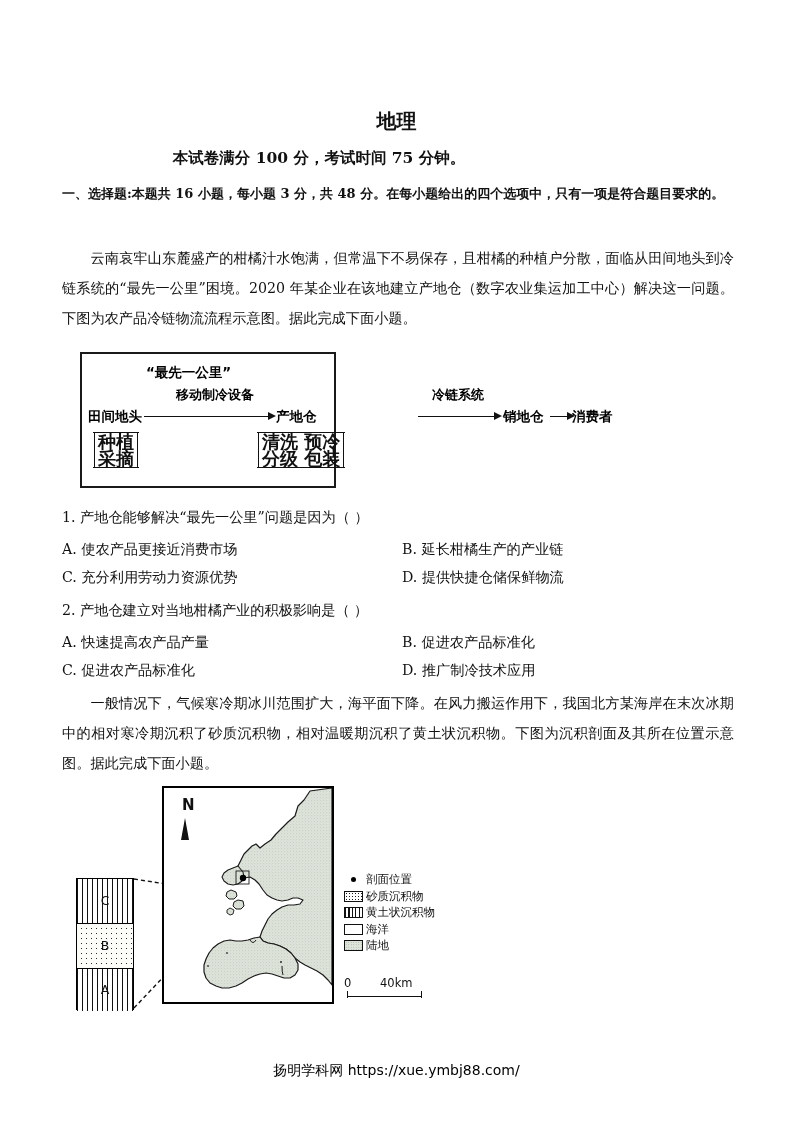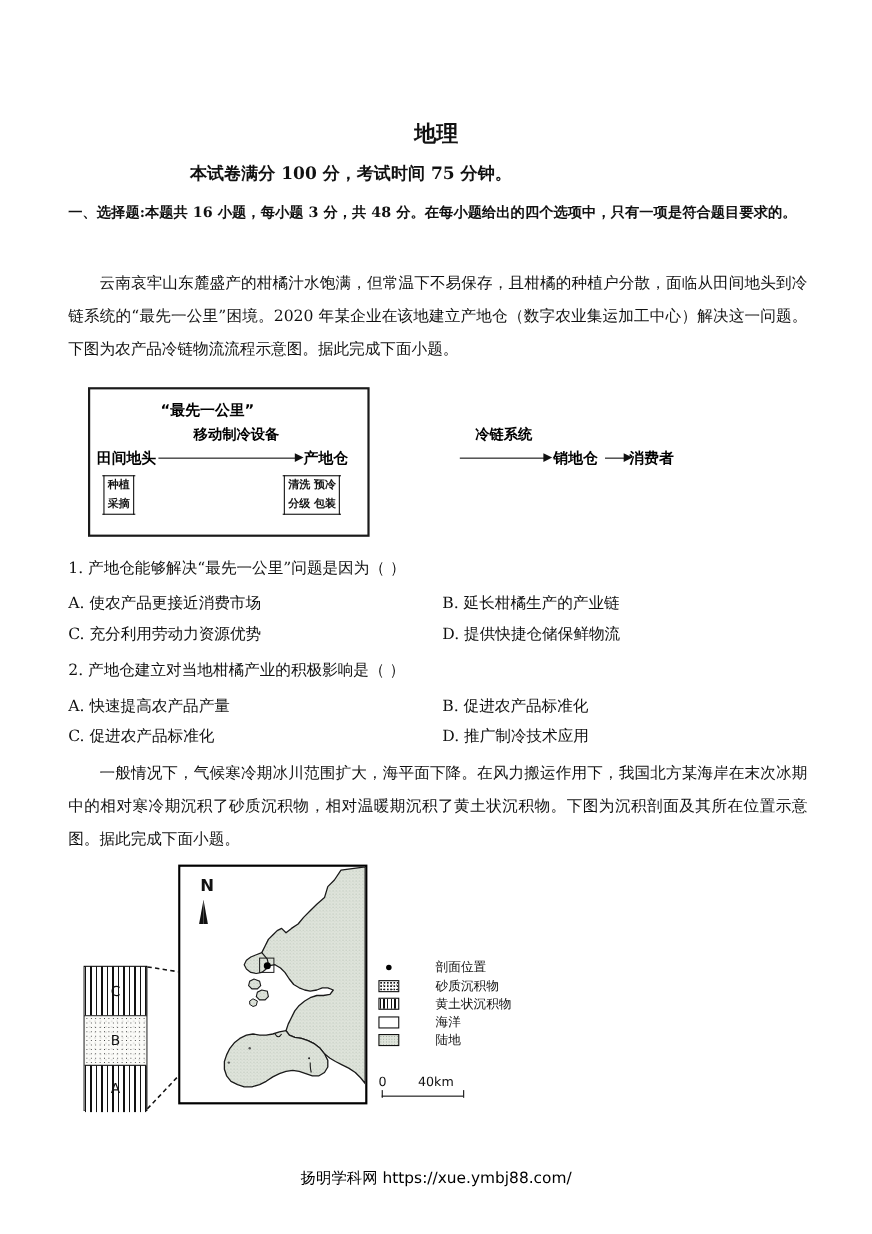--- a/index.html
+++ b/index.html
@@ -150,21 +150,21 @@
   #flow-sales {
     left: 423px; top: 56px;
     font-size: 13.5px;
   }
   #flow-consumer {
     left: 492px; top: 56px;
     font-size: 13.5px;
   }
   .bracket-group {
     position: absolute;
-    font-size: 10px;
+    font-size: 18px;
     font-weight: bold;
     line-height: 17px;
     font-family: "DejaVu Sans", "Liberation Sans", sans-serif;
     white-space: nowrap;
   }
   .bracket-inner {
     display: inline-block;
     border-left: 1.6px solid #111;
     border-right: 1.6px solid #111;
     padding: 0 3px;
@@ -276,21 +276,20 @@
     position: absolute;
     left: 272px; top: 86px;
     width: 92px;
   }
   .legend-row {
     display: flex;
     align-items: center;
     height: 15px;
     margin-bottom: 1.5px;
     white-space: nowrap;
-    gap: 30px;
   }
   .legend-swatch {
     width: 19px;
     height: 11px;
     border: 1.2px solid #111;
     box-sizing: border-box;
     margin-right: 3px;
     flex: 0 0 auto;
   }
   .legend-dot-wrap {

